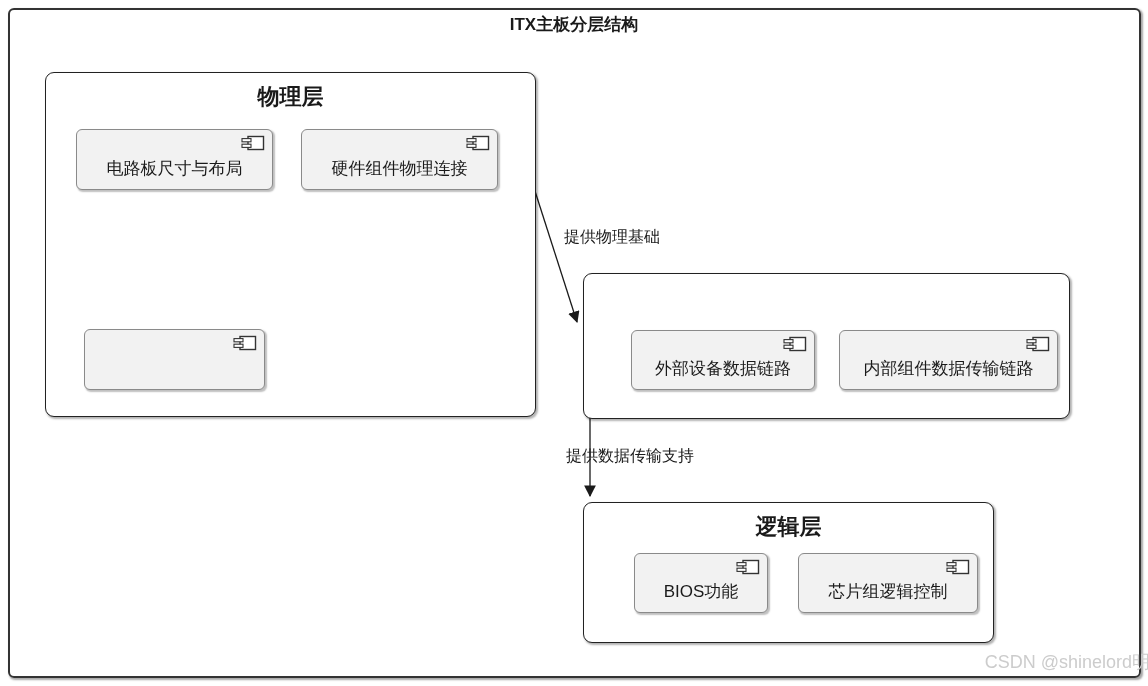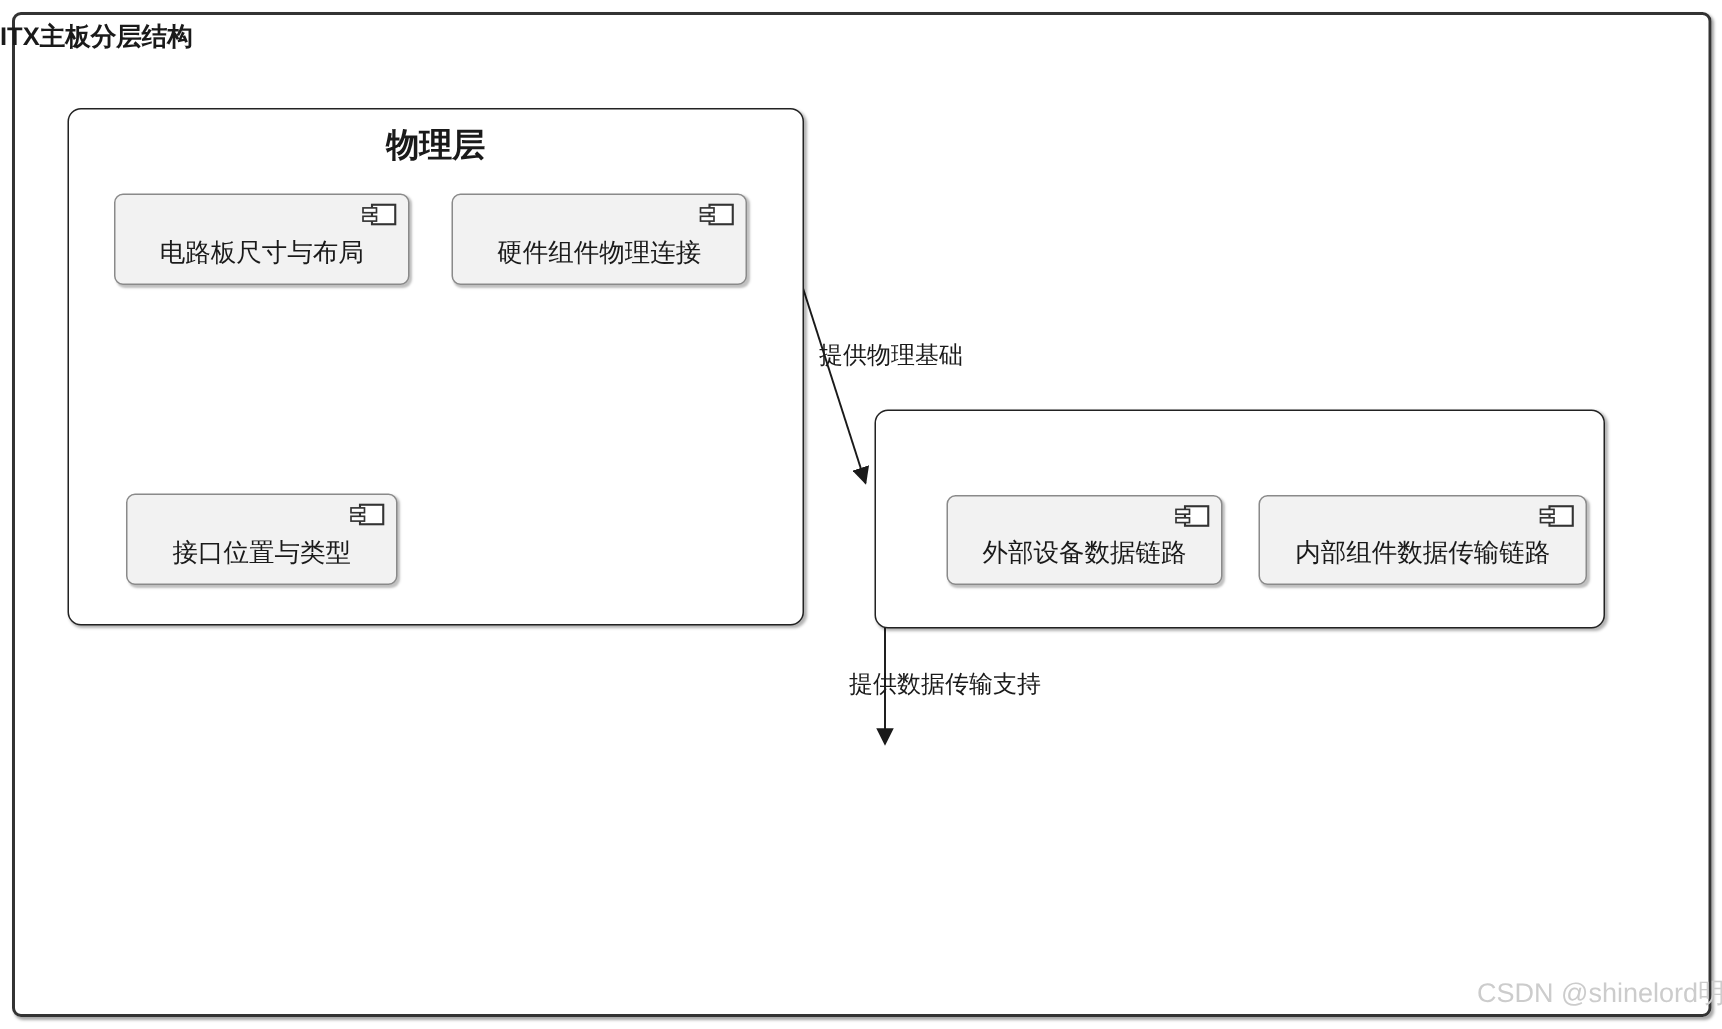--- a/index.html
+++ b/index.html
@@ -18,21 +18,21 @@
     overflow:hidden;
   }
   .frame{
     position:absolute;left:8px;top:8px;width:1129px;height:666px;
     border:2px solid var(--frame-border);border-radius:6px;
     box-shadow:1.5px 1.5px 2px rgba(0,0,0,0.35);
     background:transparent;
   }
   .diagram-title{
     position:absolute;left:0;top:13px;width:100%;
-    font-size:17px;font-weight:bold;color:var(--text);
+    text-align:center;font-size:17px;font-weight:bold;color:var(--text);
   }
   .layer{
     position:absolute;border:1.5px solid var(--layer-border);border-radius:9px;
     background:var(--bg);
     box-shadow:1.5px 1.5px 2px rgba(0,0,0,0.3);
   }
   .layer-title{
     position:absolute;left:0;top:9px;width:100%;
     text-align:center;font-size:22px;font-weight:bold;color:var(--text);
   }
@@ -70,21 +70,21 @@
   <svg class="edges-svg">
     <defs>
       <marker id="arrowhead" viewBox="0 0 10 10" refX="9" refY="5" markerWidth="9" markerHeight="9" orient="auto-start-reverse">
         <path d="M0,0 L10,5 L0,10 Z" fill="#1a1a1a"></path>
       </marker>
     </defs>
     <line x1="534" y1="188" x2="577" y2="322" stroke="#1a1a1a" stroke-width="1.3" marker-end="url(#arrowhead)"></line>
     <line x1="590" y1="417" x2="590" y2="496" stroke="#1a1a1a" stroke-width="1.3" marker-end="url(#arrowhead)"></line>
   </svg>
 
-  <div class="edge-label" style="left:546px;top:227px">提供物理基础</div>
+  <div class="edge-label" style="left:564px;top:227px">提供物理基础</div>
   <div class="edge-label" style="left:566px;top:446px">提供数据传输支持</div>
 
   <div class="layer" style="left:45px;top:72px;width:489px;height:343px">
     <div class="layer-title">物理层</div>
 
     <div class="component" style="left:30px;top:56px;width:183px;height:59px">
       <svg class="comp-icon" viewBox="0 0 24 16">
         <rect x="7" y="1.5" width="15.5" height="13" fill="#ffffff" stroke="#333" stroke-width="1.4"></rect>
         <rect x="1" y="3.6" width="9" height="3.2" fill="#ffffff" stroke="#333" stroke-width="1.1"></rect>
         <rect x="1" y="9.2" width="9" height="3.2" fill="#ffffff" stroke="#333" stroke-width="1.1"></rect>
@@ -100,21 +100,20 @@
       </svg>
       <div class="comp-label">硬件组件物理连接</div>
     </div>
 
     <div class="component" style="left:38px;top:256px;width:167px;height:59px">
       <svg class="comp-icon" viewBox="0 0 24 16">
         <rect x="7" y="1.5" width="15.5" height="13" fill="#ffffff" stroke="#333" stroke-width="1.4"></rect>
         <rect x="1" y="3.6" width="9" height="3.2" fill="#ffffff" stroke="#333" stroke-width="1.1"></rect>
         <rect x="1" y="9.2" width="9" height="3.2" fill="#ffffff" stroke="#333" stroke-width="1.1"></rect>
       </svg>
-      <div class="comp-label">接口位置与类型</div>
     </div>
   </div>
 
   <div class="layer" style="left:583px;top:273px;width:485px;height:144px">
 
     <div class="component" style="left:255px;top:56px;width:205px;height:58px">
       <svg class="comp-icon" viewBox="0 0 24 16">
         <rect x="7" y="1.5" width="15.5" height="13" fill="#ffffff" stroke="#333" stroke-width="1.4"></rect>
         <rect x="1" y="3.6" width="9" height="3.2" fill="#ffffff" stroke="#333" stroke-width="1.1"></rect>
         <rect x="1" y="9.2" width="9" height="3.2" fill="#ffffff" stroke="#333" stroke-width="1.1"></rect>
@@ -125,16 +124,37 @@
     <div class="component" style="left:47px;top:56px;width:170px;height:58px">
       <svg class="comp-icon" viewBox="0 0 24 16">
         <rect x="7" y="1.5" width="15.5" height="13" fill="#ffffff" stroke="#333" stroke-width="1.4"></rect>
         <rect x="1" y="3.6" width="9" height="3.2" fill="#ffffff" stroke="#333" stroke-width="1.1"></rect>
         <rect x="1" y="9.2" width="9" height="3.2" fill="#ffffff" stroke="#333" stroke-width="1.1"></rect>
       </svg>
       <div class="comp-label">外部设备数据链路</div>
     </div>
   </div>
 
+  <div class="layer" style="left:583px;top:502px;width:409px;height:139px">
+    <div class="layer-title">逻辑层</div>
+
+    <div class="component" style="left:50px;top:50px;width:120px;height:58px">
+      <svg class="comp-icon" viewBox="0 0 24 16">
+        <rect x="7" y="1.5" width="15.5" height="13" fill="#ffffff" stroke="#333" stroke-width="1.4"></rect>
+        <rect x="1" y="3.6" width="9" height="3.2" fill="#ffffff" stroke="#333" stroke-width="1.1"></rect>
+        <rect x="1" y="9.2" width="9" height="3.2" fill="#ffffff" stroke="#333" stroke-width="1.1"></rect>
+      </svg>
+      <div class="comp-label">BIOS功能</div>
+    </div>
+
+    <div class="component" style="left:214px;top:50px;width:166px;height:58px">
+      <svg class="comp-icon" viewBox="0 0 24 16">
+        <rect x="7" y="1.5" width="15.5" height="13" fill="#ffffff" stroke="#333" stroke-width="1.4"></rect>
+        <rect x="1" y="3.6" width="9" height="3.2" fill="#ffffff" stroke="#333" stroke-width="1.1"></rect>
+        <rect x="1" y="9.2" width="9" height="3.2" fill="#ffffff" stroke="#333" stroke-width="1.1"></rect>
+      </svg>
+      <div class="comp-label">芯片组逻辑控制</div>
+    </div>
+  </div>
 
   <div class="watermark">CSDN @shinelord明</div>
 
 </div>
 
 </body></html>

